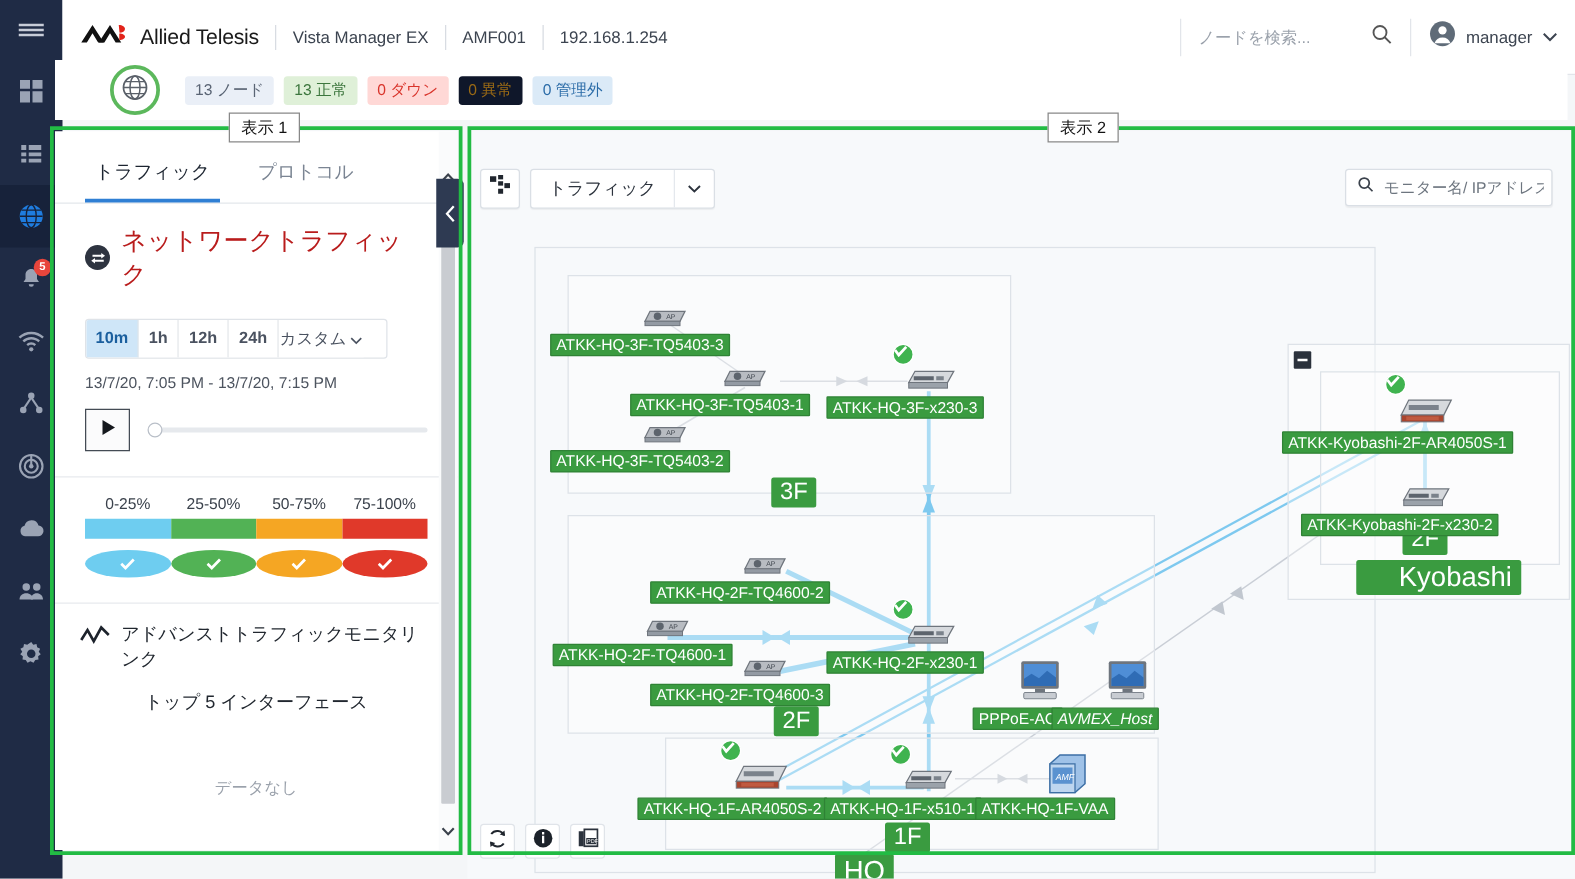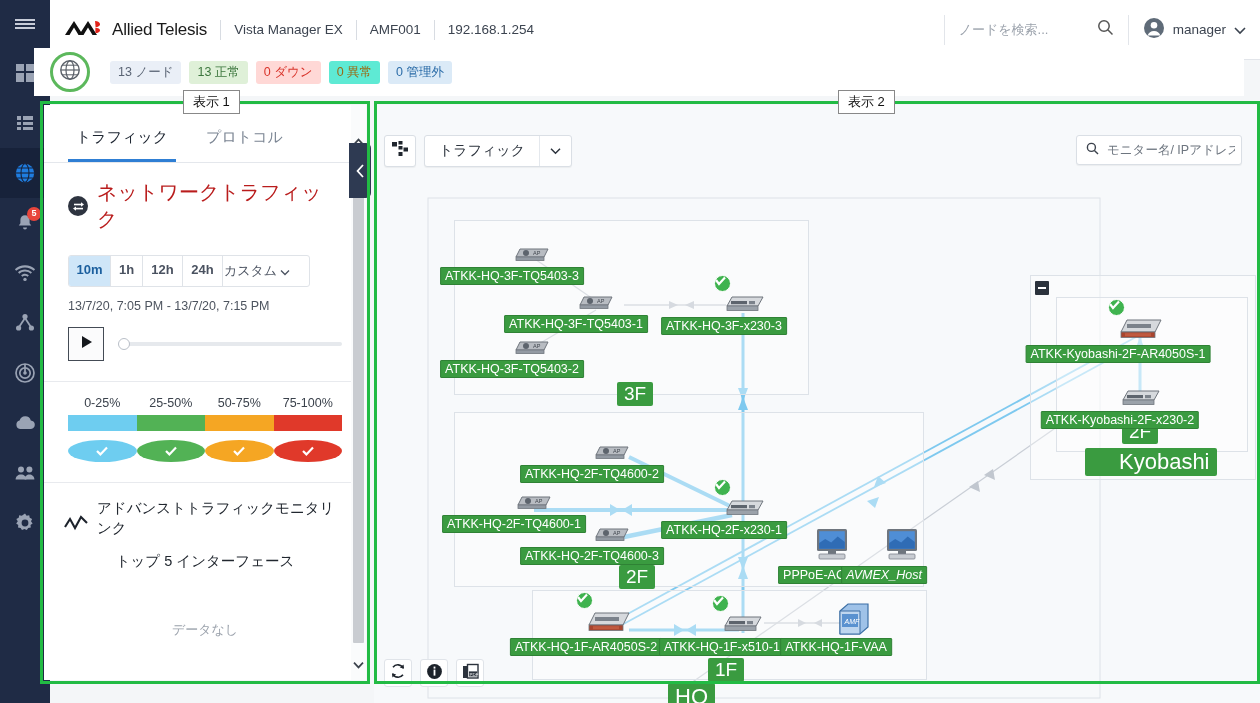--- a/index.html
+++ b/index.html
@@ -61,36 +61,36 @@
   .hdr-search input::placeholder { color: #9aa1ab; }
   .hdr-user {
     display: flex; align-items: center; gap: 8px; height: 30px;
     border-left: 1px solid #e2e5ea; padding: 0 14px 0 14px; margin-left: 4px;
     cursor: pointer;
   }
   .hdr-user-name { font-size: 13.5px; color: #3c4450; }
 
   
   .status-strip {
-    position: absolute; left: 34px; top: 48px; width: 1210px; height: 48px;
-    background: #fff; display: flex; align-items: center;
+    position: absolute; left: 44px; top: 48px; width: 1210px; height: 48px;
+    background: #fff; display: flex; align-items: center; padding-left: 28px;
   }
   .globe-btn {
     width: 40px; height: 40px; margin-left: 16px; border-radius: 50%;
     border: 3px solid #5cb85c; background: #fff;
     display: flex; align-items: center; justify-content: center; cursor: pointer;
   }
   .badges { display: flex; align-items: center; gap: 8px; margin-left: 20px; }
   .badge {
     font-size: 12.5px; padding: 3px 8px; border-radius: 3px; white-space: nowrap;
   }
   .b-total { background: #eaeff7; color: #5a6474; }
   .b-norm  { background: #dff0d8; color: #3c763d; }
   .b-down  { background: #ffd8d6; color: #d9342b; }
-  .b-abn   { background: #5eead4; color: #9a6a15; }
+  .b-abn   { background: #0f172a; color: #9a6a15; }
   .b-unman { background: #dbeaf7; color: #2b6ca8; }
 
   
   .annot-box {
     position: absolute; border: 3px solid #22bb44; pointer-events: none; z-index: 40;
   }
   .annot-tag {
     position: absolute; z-index: 41; background: #fff; border: 1px solid #888;
     font-size: 13px; padding: 2px 9px; color: #111; white-space: nowrap;
   }
@@ -154,21 +154,21 @@
   }
   .tp-legend-bar { display: flex; height: 16px; margin-top: 5px; }
   .tp-legend-bar i { flex: 1; display: block; }
   .tp-legend-checks { display: flex; margin-top: 9px; }
   .tp-legend-checks span { flex: 1; display: flex; justify-content: center; }
   .chk {
     width: 22px; height: 22px; border-radius: 50%;
     display: flex; align-items: center; justify-content: center; cursor: pointer;
   }
   .tp-adv {
-    display: flex; align-items: flex-end; gap: 9px;
+    display: flex; align-items: flex-start; gap: 9px;
     padding: 16px 24px 0 20px;
   }
   .tp-adv-txt { font-size: 14.5px; color: #21272f; line-height: 1.35; }
   .tp-top5 { text-align: center; font-size: 14.5px; color: #21272f; margin-top: 14px; }
   .tp-nodata { text-align: center; font-size: 13px; color: #9aa1ab; margin-top: 50px; }
 
   
   .tp-scroll {
     position: absolute; right: 0; top: 0; width: 15px; height: 575px; background: #fafbfc;
     cursor: pointer;

